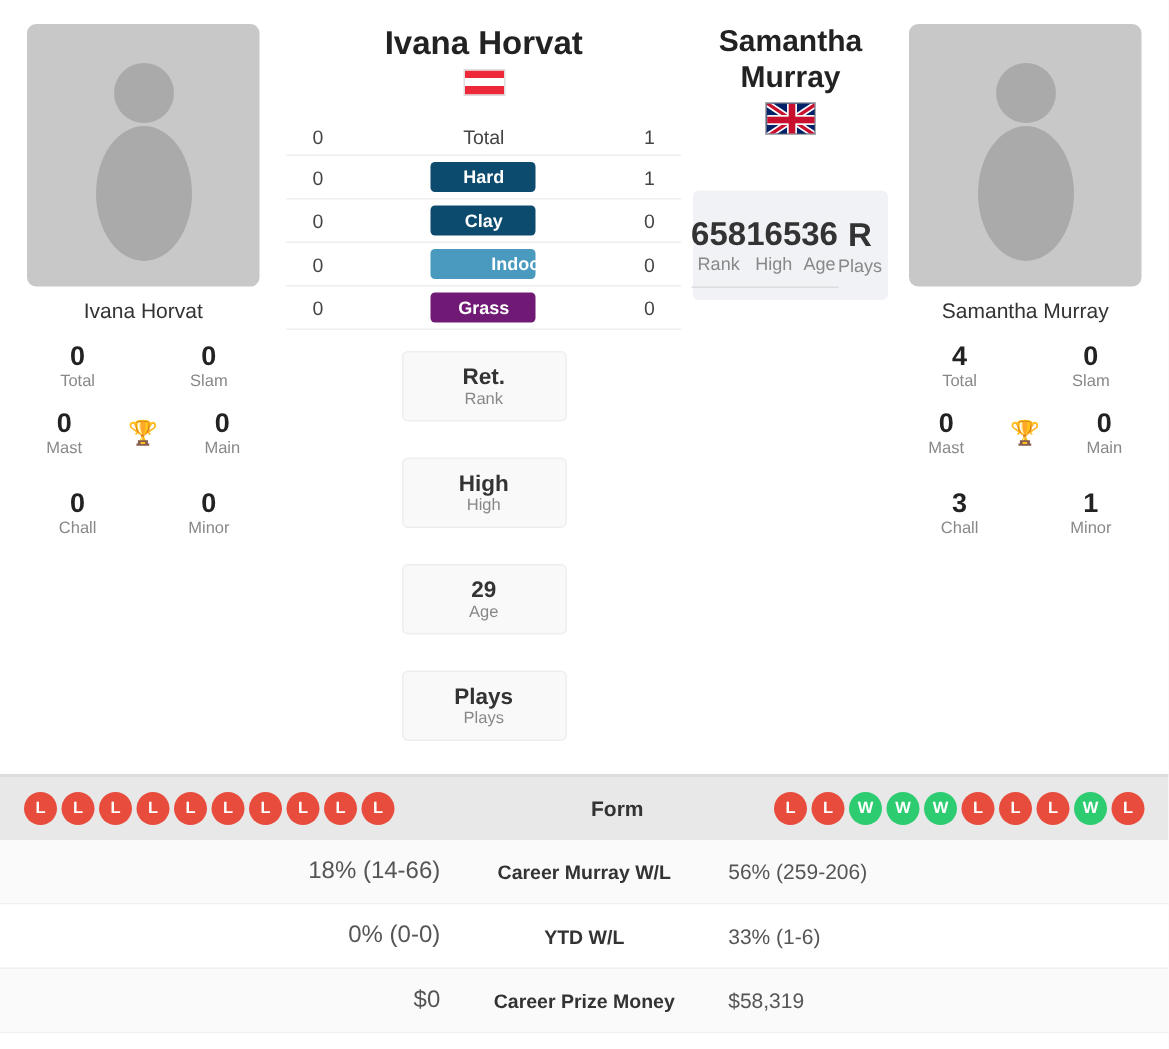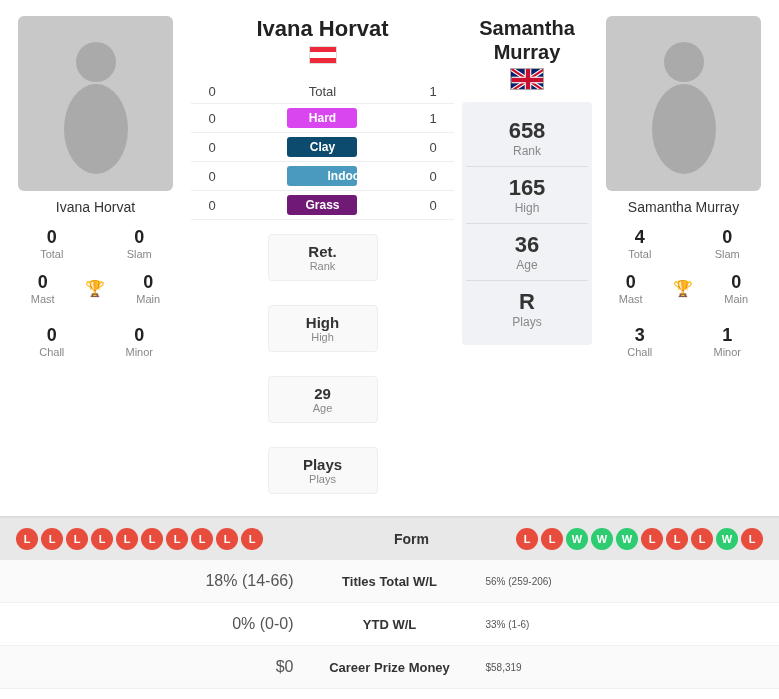--- a/index.html
+++ b/index.html
@@ -23,51 +23,51 @@
     
     
     .middle-stats { flex: 1; display: flex; flex-direction: column; align-items: center; padding: 0 4px; }
     .player-name-header { font-size: 22px; font-weight: bold; color: #222; text-align: center; margin-bottom: 4px; }
     .flag-container { display: flex; justify-content: center; margin-bottom: 8px; }
     .flag-at { display: inline-block; width: 28px; height: 18px; background: linear-gradient(to bottom, #ED2939 33%, #fff 33%, #fff 66%, #ED2939 66%); border: 1px solid #ddd; }
     
     .surface-table { width: 100%; border-collapse: collapse; margin-top: 4px; }
     .surface-row td { padding: 4px 6px; font-size: 13px; color: #444; text-align: center; border-bottom: 1px solid #eee; }
     .surface-badge { display: inline-block; padding: 3px 12px; border-radius: 3px; color: #fff; font-size: 12px; font-weight: bold; width: 70px; }
-    .surface-hard { background: #d946ef; }
+    .surface-hard { background: #0c4a6e; }
     .surface-clay { background: #0c4a6e; }
     .surface-indoor { background: #4a9abf; padding-left: 40px; }
     .surface-grass { background: #701a75; }
     
     .center-info-block { background: #f9f9f9; border: 1px solid #eee; border-radius: 4px; padding: 8px 16px; text-align: center; margin: 6px 0; width: 110px; }
     .center-info-label { font-size: 11px; color: #888; }
     .center-info-value { font-size: 15px; font-weight: bold; color: #333; }
     
     
-    .right-stats-panel { width: 130px; background: #f0f2f5; border-radius: 4px; display: flex; flex-direction: column; align-items: center; justify-content: flex-start; padding: 8px 4px; flex-shrink: 0; }
+    .right-stats-panel { width: 130px; background: #f0f2f5; border-radius: 4px; display: flex; flex-direction: row; align-items: center; justify-content: flex-end; padding: 8px 4px; flex-shrink: 0; margin-top: 24px; }
     .right-stat-block { text-align: center; padding: 8px 0; width: 100%; border-bottom: 1px solid #ddd; }
     .right-stat-block:last-child { border-bottom: none; }
     .right-stat-value { font-size: 22px; font-weight: bold; color: #333; }
     .right-stat-label { font-size: 12px; color: #888; }
     
     
     .form-section { background: #e8e8e8; padding: 10px 16px; display: flex; align-items: center; justify-content: space-between; border-top: 2px solid #ddd; }
     .form-badges { display: flex; gap: 3px; }
     .form-badge { width: 22px; height: 22px; border-radius: 50%; display: flex; align-items: center; justify-content: center; font-size: 11px; font-weight: bold; color: #fff; }
     .form-l { background: #e74c3c; }
     .form-w { background: #2ecc71; }
     .form-label { font-size: 14px; font-weight: bold; color: #333; margin-left: 44px; }
     
     
     .stats-rows { }
     .stats-row { display: flex; align-items: center; background: #fff; border-bottom: 1px solid #f0f0f0; padding: 12px 16px; }
     .stats-row:nth-child(odd) { background: #fafafa; }
     .stats-left { flex: 1; text-align: right; font-size: 16px; color: #555; padding-right: 16px; }
     .stats-center { width: 160px; text-align: center; font-size: 13px; font-weight: bold; color: #333; flex-shrink: 0; }
-    .stats-right { flex: 1; text-align: left; font-size: 10px; color: #555; padding-left: 16px; }
+    .stats-right { flex: 1; text-align: left; font-size: 14px; color: #555; padding-left: 16px; }
   </style>
 </head>
 <body>
 
 <div class="main-container">
 
   <div class="top-section">
 
     <div class="player-card">
       <div class="player-photo">
@@ -268,21 +268,21 @@
       <div class="form-badge form-l">L</div>
       <div class="form-badge form-l">L</div>
       <div class="form-badge form-w">W</div>
       <div class="form-badge form-l">L</div>
     </div>
   </div>
 
   <div class="stats-rows">
     <div class="stats-row">
       <div class="stats-left">18% (14-66)</div>
-      <div class="stats-center">Titles Total W/L</div>
+      <div class="stats-center">Career Murray W/L</div>
       <div class="stats-right">56% (259-206)</div>
     </div>
     <div class="stats-row">
       <div class="stats-left">0% (0-0)</div>
       <div class="stats-center">YTD W/L</div>
       <div class="stats-right">33% (1-6)</div>
     </div>
     <div class="stats-row">
       <div class="stats-left">$0</div>
       <div class="stats-center">Career Prize Money</div>

